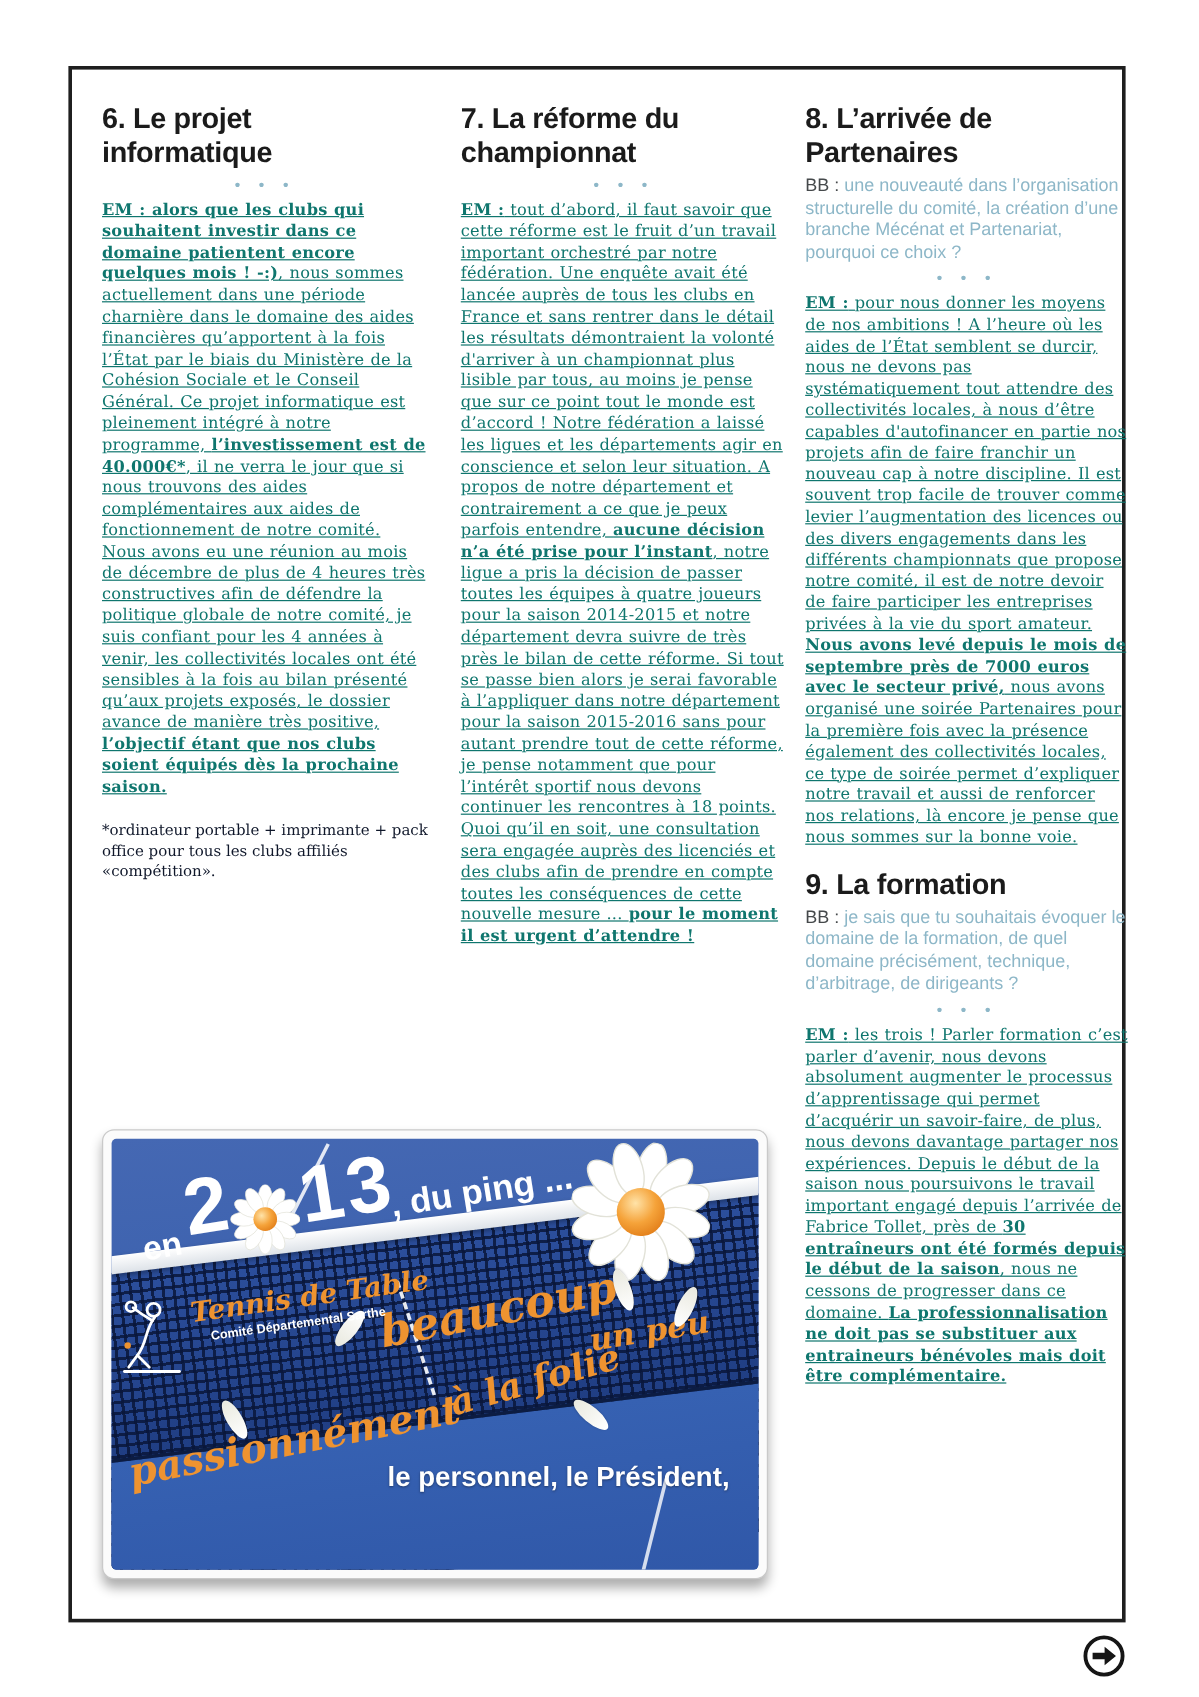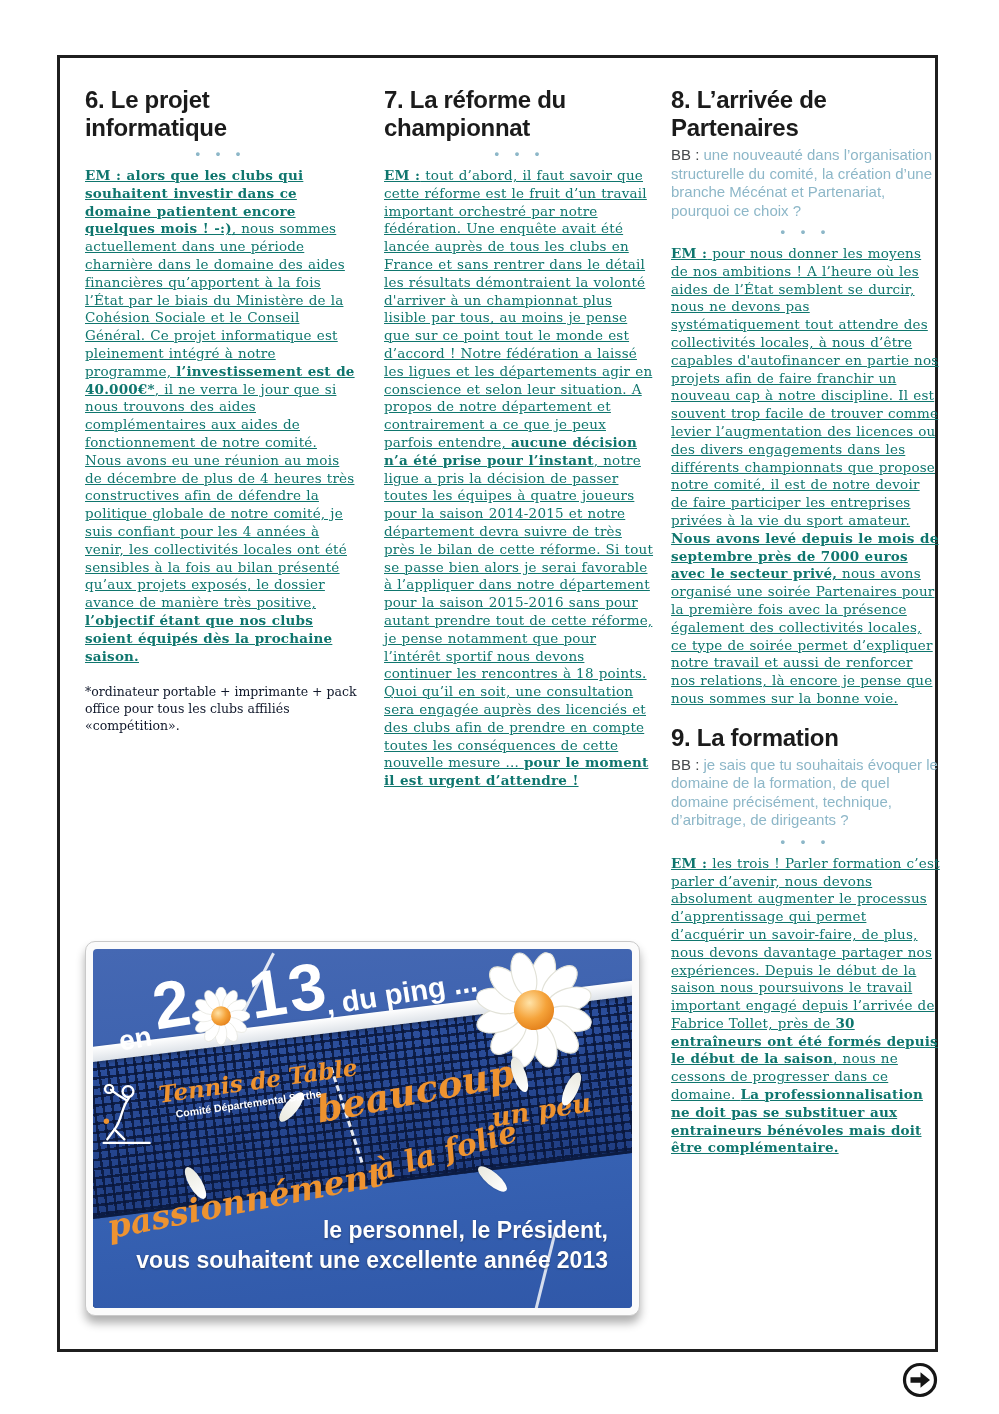--- a/index.html
+++ b/index.html
@@ -173,21 +173,20 @@
         <circle cx="6" cy="42" r="3" fill="#ee9330"></circle>
       </svg>
       <div class="logo-text">
         <div class="logo-title">Tennis de Table</div>
         <div class="logo-sub">Comité Départemental Sarthe</div>
       </div>
     </div>
 
     <div class="wish">
       <div>le personnel, le Président,</div>
-      <div>vous souhaitent une excellente année 2013</div>
     </div>
   </div>
 </div>
 
 <div class="next-btn">
   <svg width="38" height="38" viewBox="0 0 38 38">
     <circle cx="19" cy="19" r="15.5" fill="#ffffff" stroke="#161616" stroke-width="3.2"></circle>
     <path d="M9.5 16.2 h10 v-5 l9.5 7.8 -9.5 7.8 v-5 h-10 z" fill="#161616"></path>
   </svg>
 </div>

